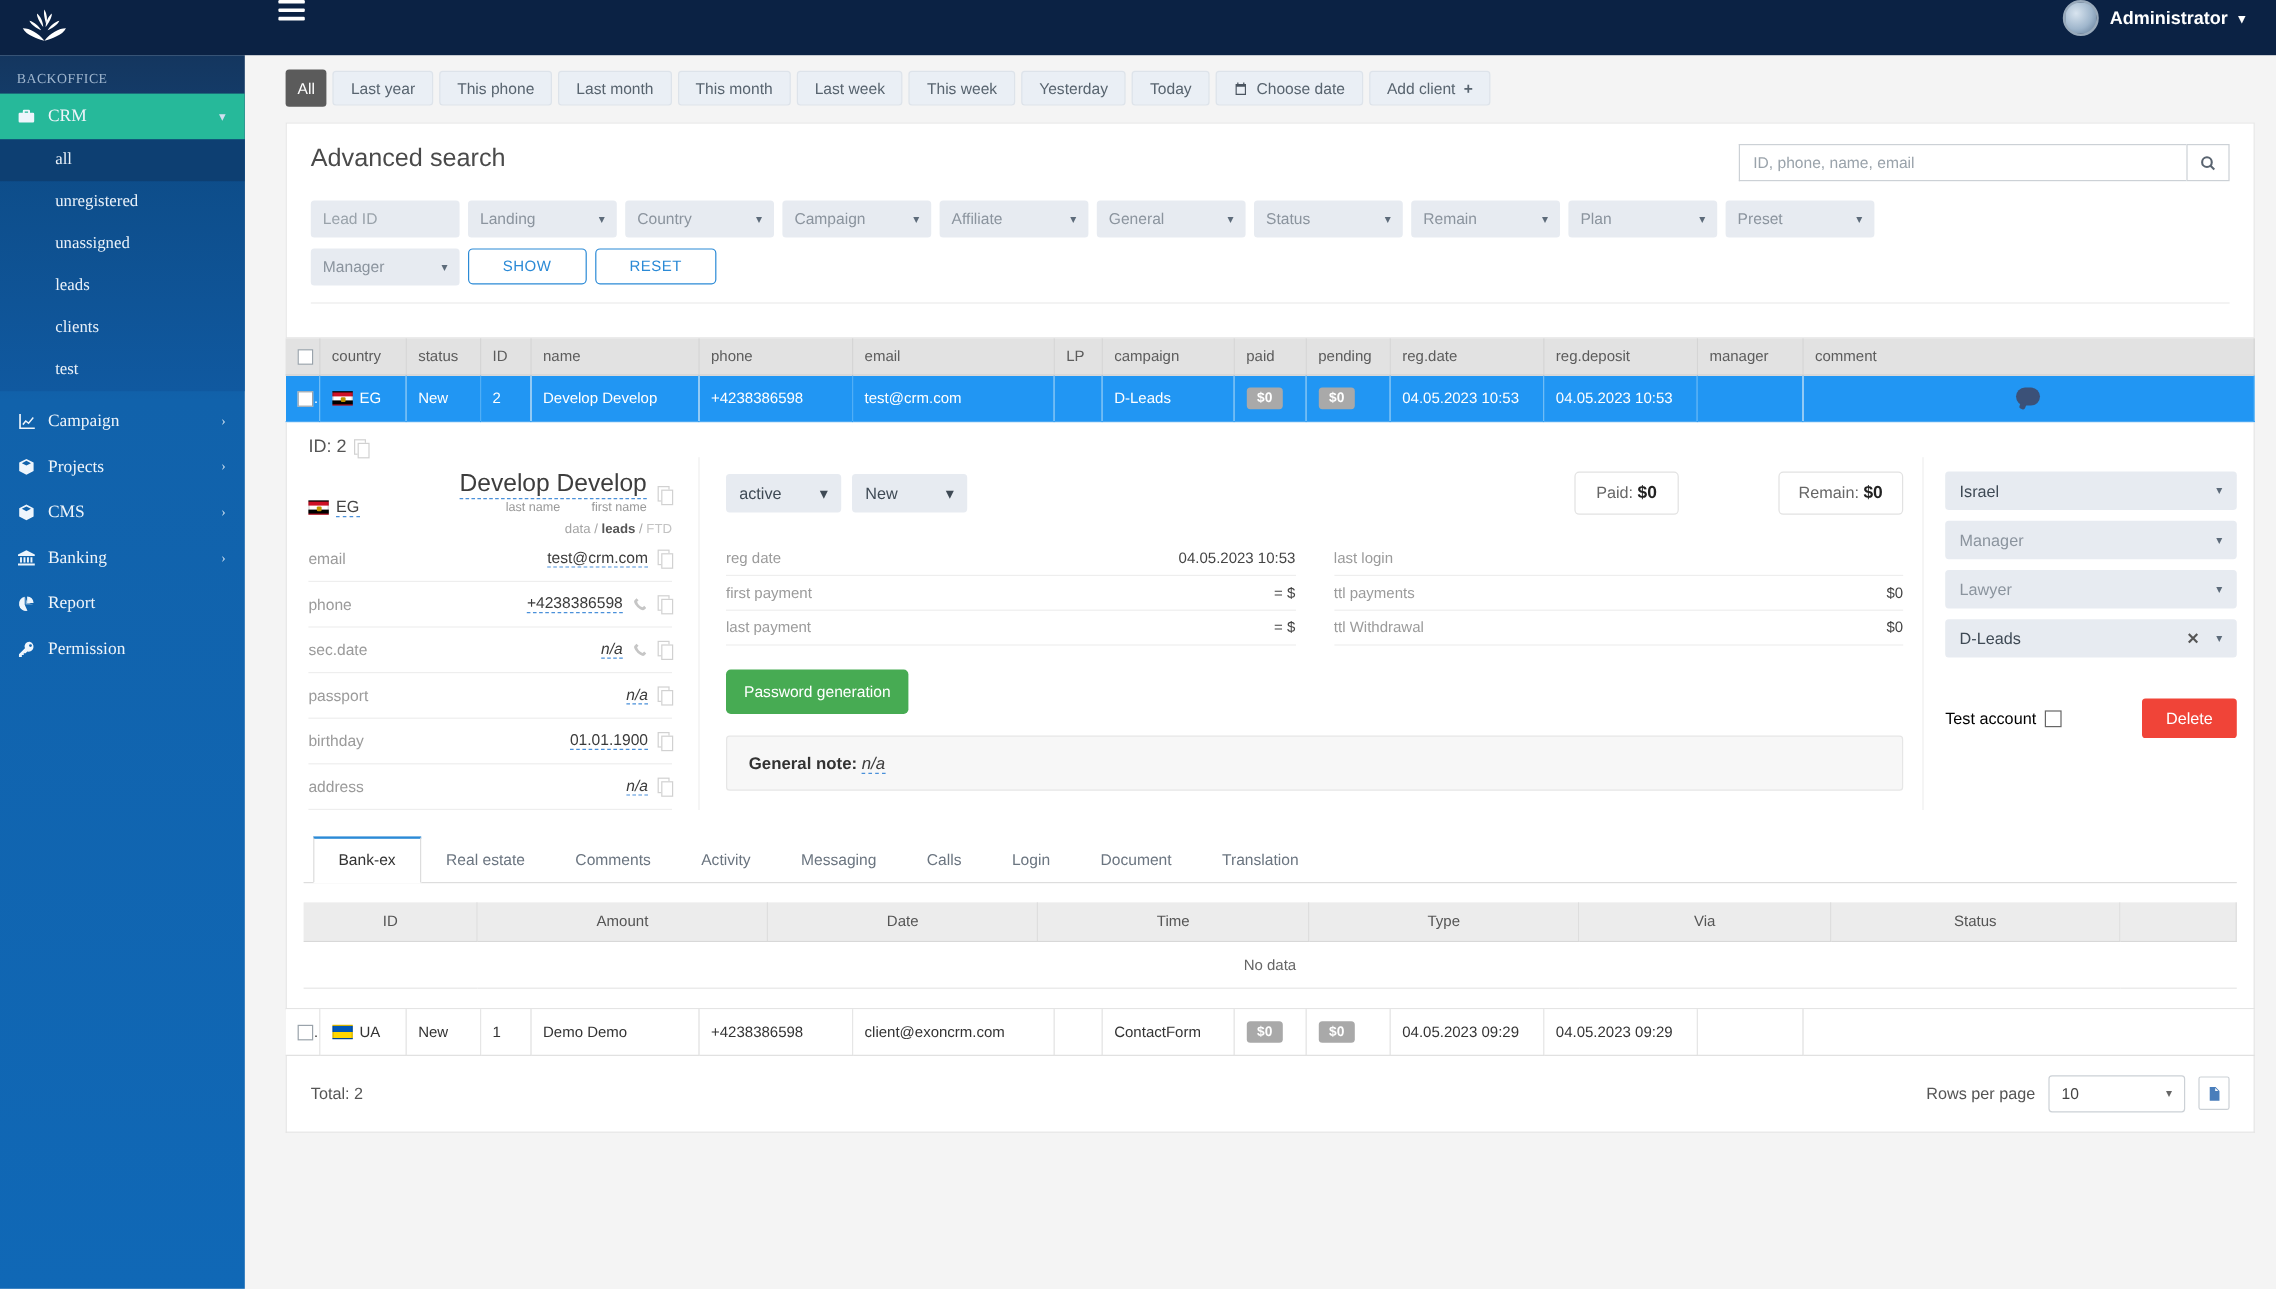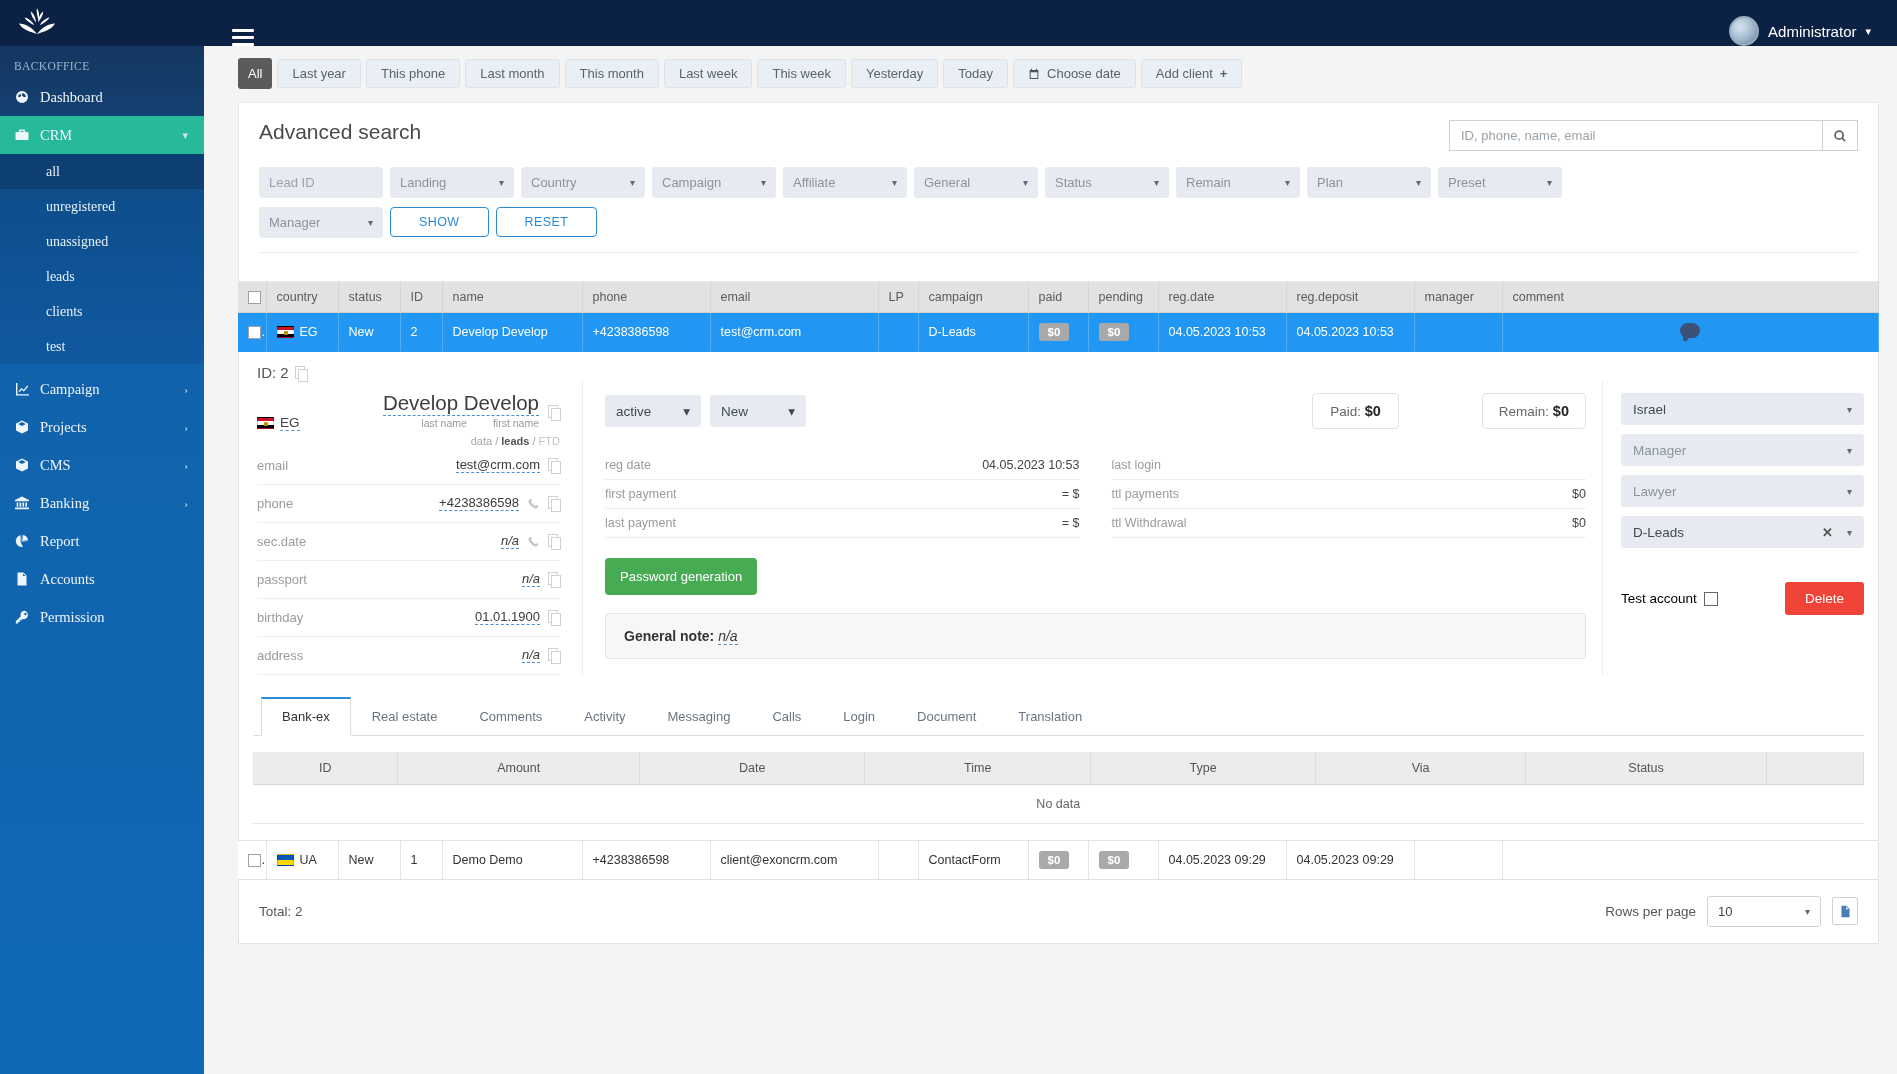--- a/index.html
+++ b/index.html
@@ -9,21 +9,21 @@
     font-family:"Liberation Sans", sans-serif;
     font-size:13px;
     background:#f4f4f4;
     color:#333;
     overflow:hidden;
   }
 
   
   .topbar{
     position:absolute; top:0; left:0; width:1897px; height:46px;
-    background:#0b2244; display:flex; align-items:flex-end;
+    background:#0b2244; display:flex; align-items:flex-start;font-weight:bold;
   }
   .logo-box{ width:74px; height:46px; display:flex; align-items:center; justify-content:center; }
   .logo-svg{ width:40px; height:34px; }
   .burger{ margin-left:158px; display:flex; flex-direction:column; gap:4px; cursor:pointer; }
   .burger i{ display:block; width:22px; height:3px; background:#fff; border-radius:1px; }
   .topbar-right{
     margin-left:auto; display:flex; align-items:center; gap:9px; padding-right:26px;
   }
   .avatar{
     width:30px;height:30px;border-radius:50%;
@@ -286,28 +286,20 @@
   <div class="topbar-right">
     <span class="avatar"></span>
     <span class="admin-name">Administrator</span>
     <span class="caret-dn">▾</span>
   </div>
 </div>
 
 <div class="sidebar">
   <div class="side-label">BACKOFFICE</div>
 
-  <div class="side-item">
-    <span class="ico">
-      <svg viewBox="0 0 16 16">
-          <path d="M8 2a6 6 0 106 6 6 6 0 00-6-6zm0 2.2a3.8 3.8 0 013.8 3.8H9.3A1.3 1.3 0 008 6.7zM4.2 8A3.8 3.8 0 016.2 4.7l1.1 1.9A1.7 1.7 0 006.4 8z"></path>
-        </svg>
-    </span>
-    <span class="txt">Dashboard</span>
-  </div>
 
   <div class="side-item active">
     <span class="ico">
       <svg viewBox="0 0 16 16">
           <path d="M6 2.5h4a1 1 0 011 1V5h2.5a1 1 0 011 1v6a1 1 0 01-1 1h-11a1 1 0 01-1-1V6a1 1 0 011-1H5V3.5a1 1 0 011-1zm.6 1.4V5h2.8V3.9z"></path>
         </svg>
     </span>
     <span class="txt">CRM</span>
     <span class="arr">▾</span>
   </div>
@@ -365,28 +357,20 @@
     <span class="ico">
       <svg viewBox="0 0 16 16">
           <path d="M7.3 2.1v6.6h6.6A6.6 6.6 0 017.3 2.1z" opacity=".55"></path>
           <path d="M6.6 2.3A5.9 5.9 0 108.9 14l-2.3-5.1z"></path>
           <path d="M8.6 2.1A5.9 5.9 0 0114 7.4H8.6z"></path>
         </svg>
     </span>
     <span class="txt">Report</span>
   </div>
 
-  <div class="side-item">
-    <span class="ico">
-      <svg viewBox="0 0 16 16">
-          <path d="M3.5 1.6h6l3 3v9.8h-9zM9 2.4v2.6h2.6zM7.6 6.4v.6h-1v1.2h1.6a1.3 1.3 0 010 2.6h-.6v.7h-1v-.7H5.4V9.6h2.2a.2.2 0 000-.4H6.6a1.3 1.3 0 010-2.6h.3v-.2z"></path>
-        </svg>
-    </span>
-    <span class="txt">Accounts</span>
-  </div>
 
   <div class="side-item">
     <span class="ico">
       <svg viewBox="0 0 16 16">
           <path d="M10.4 1.8a3.9 3.9 0 00-3.6 5.4l-5 5v2.3h2.4v-1.6h1.6v-1.6h1.6l1.3-1.3a3.9 3.9 0 102-8.2zm1 2a1.2 1.2 0 11-1.2 1.2 1.2 1.2 0 011.2-1.2z"></path>
         </svg>
     </span>
     <span class="txt">Permission</span>
   </div>
 </div>

